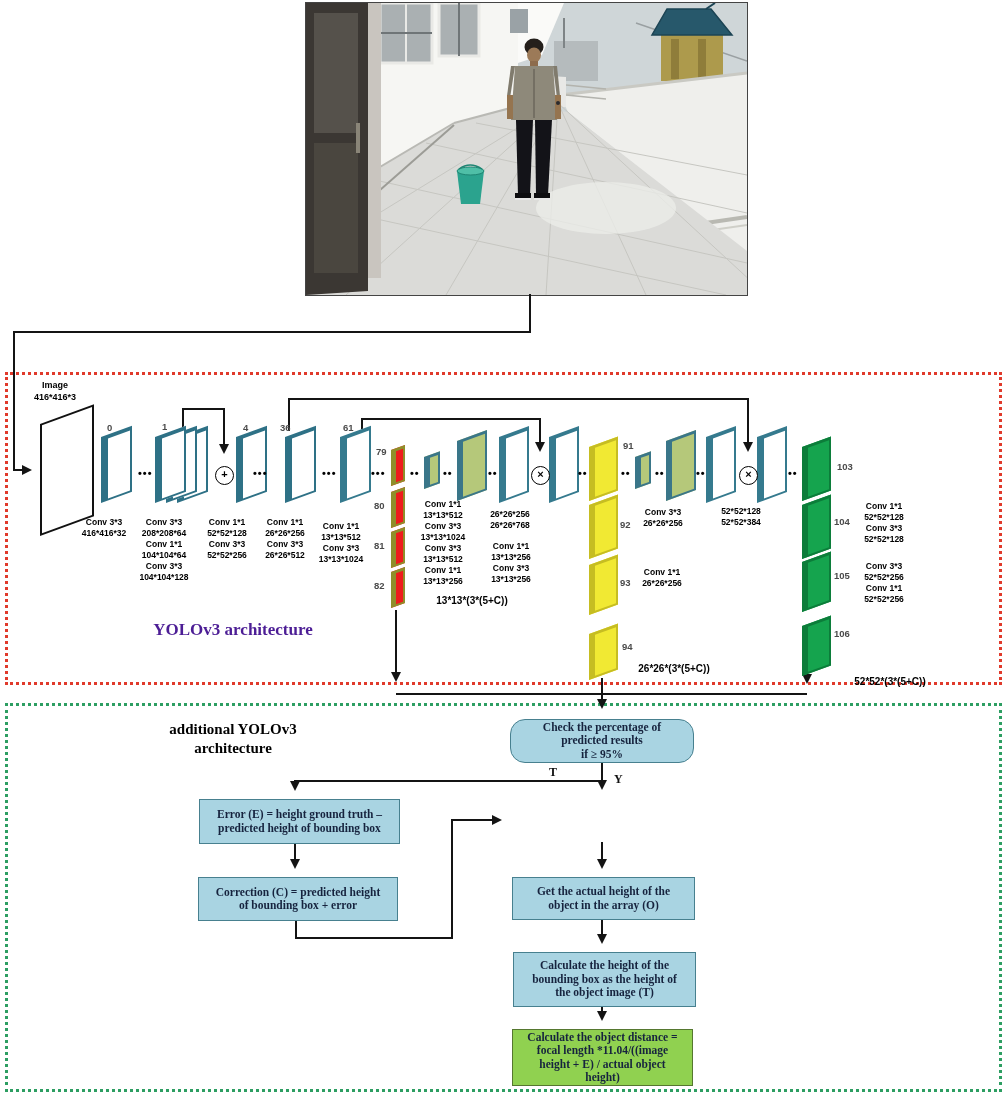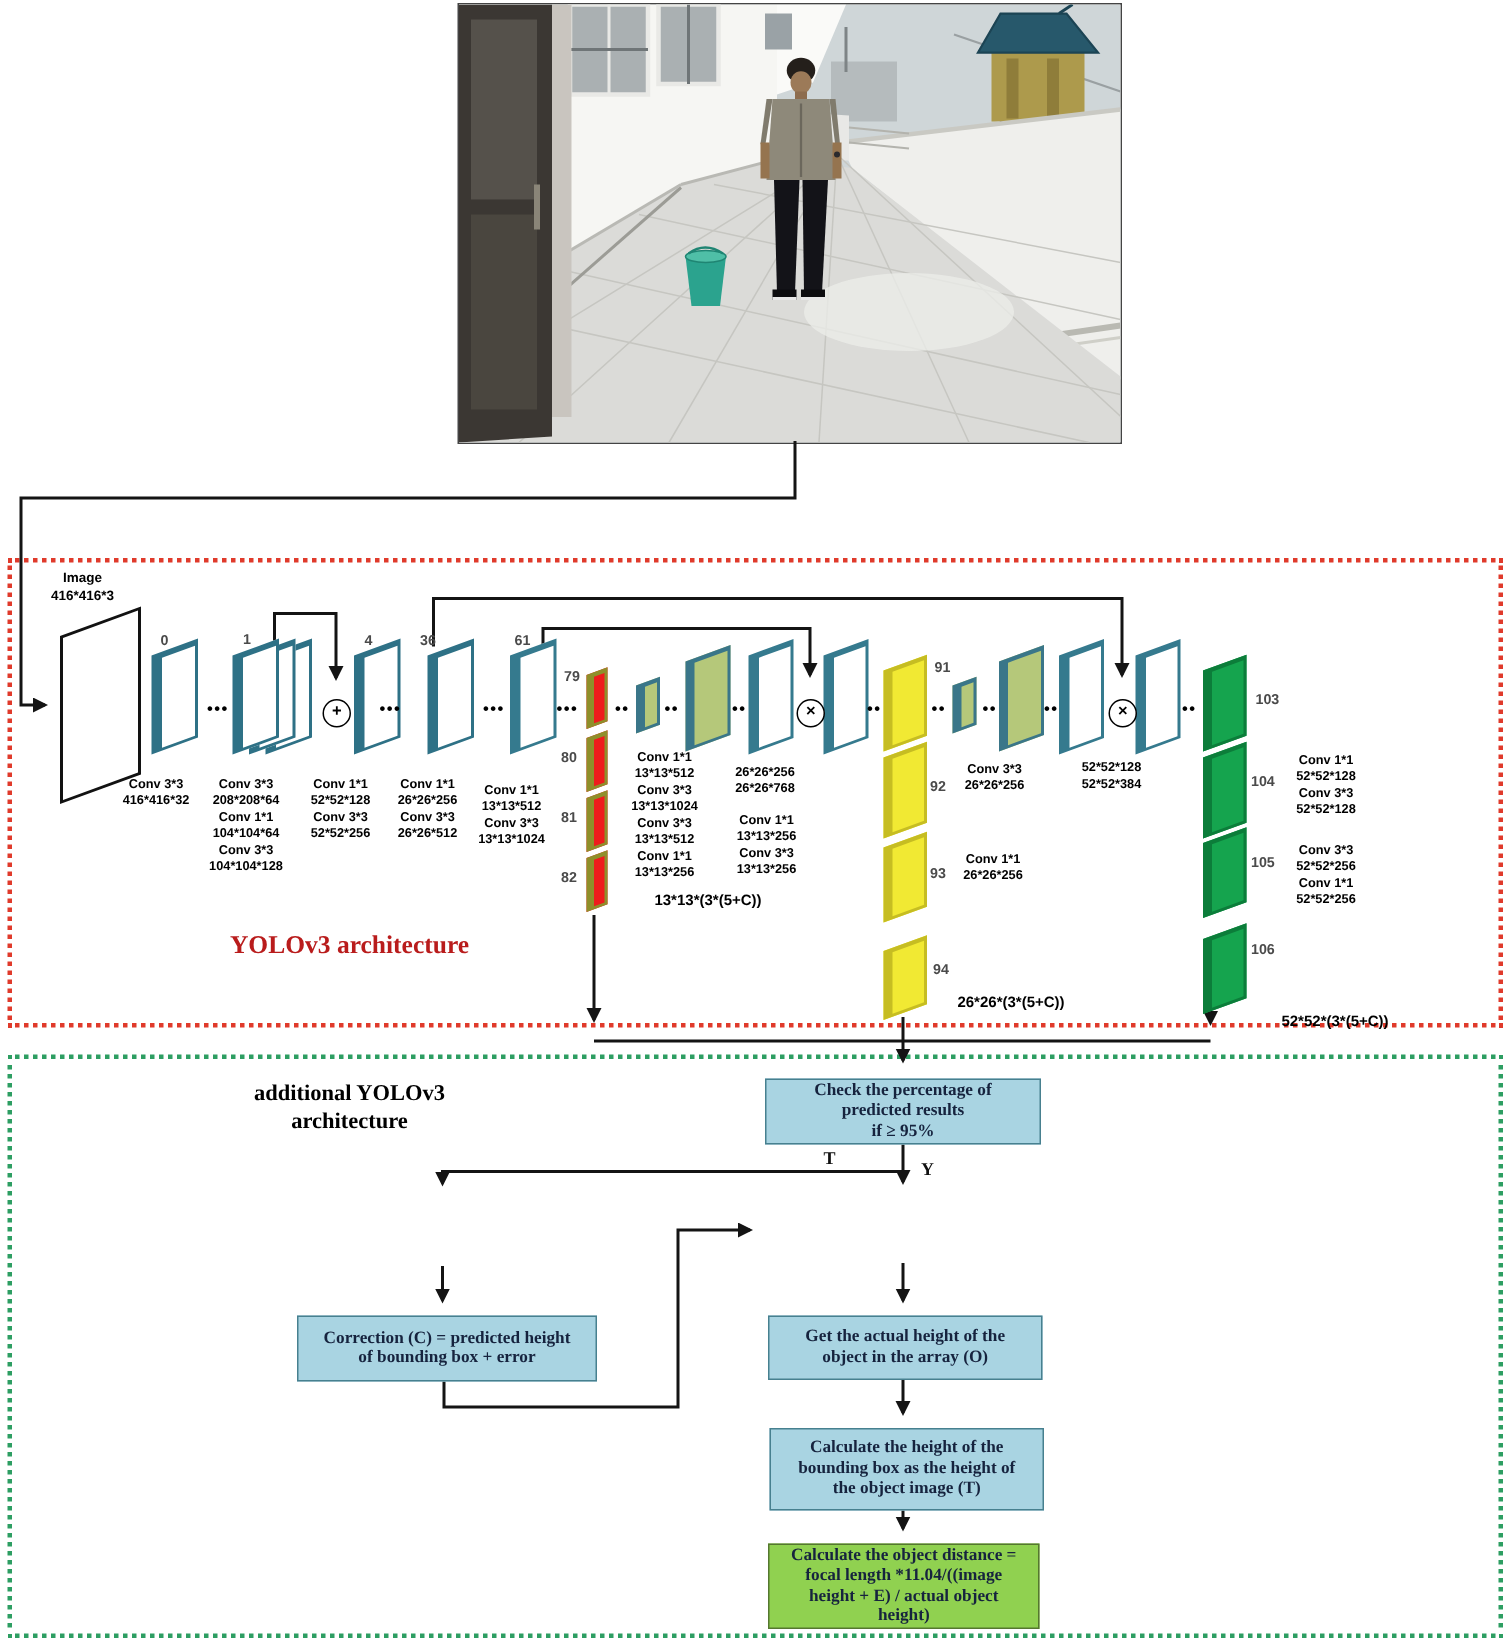--- a/index.html
+++ b/index.html
@@ -23,31 +23,31 @@
   .v-input{background:#fff;border:2px solid #121212;}
   .lnum{position:absolute;font:bold 9.5px "Liberation Sans",sans-serif;color:#4a4a4a;z-index:11;}
   .convlbl{position:absolute;width:110px;text-align:center;font:bold 8.5px/11px "Liberation Sans",sans-serif;
            color:#000;white-space:pre-line;z-index:11;}
   .dots{position:absolute;font:bold 11px "Liberation Sans",sans-serif;color:#000;letter-spacing:1px;z-index:11;}
   .opcircle{position:absolute;width:17px;height:17px;border:1.5px solid #000;border-radius:50%;
             background:#fff;text-align:center;font:bold 11px/15px "Liberation Sans",sans-serif;z-index:12;}
   .scale-out{position:absolute;font:bold 10px "Liberation Sans",sans-serif;color:#000;
              width:140px;text-align:center;z-index:11;}
   #arch-title{position:absolute;left:143px;top:620px;width:180px;text-align:center;
-              font:bold 17px "Liberation Serif",serif;color:#b91c1c;}
+              font:bold 17px "Liberation Serif",serif;color:#4c1d95;}
   #input-label{position:absolute;left:10px;top:379px;width:90px;text-align:center;
                font:bold 9px/12px "Liberation Sans",sans-serif;white-space:pre-line;}
   
   #flow-title{position:absolute;left:143px;top:720px;width:180px;text-align:center;
               font:bold 15px/19px "Liberation Serif",serif;color:#000;white-space:pre-line;}
   .fb{position:absolute;box-sizing:border-box;display:flex;align-items:center;justify-content:center;
       text-align:center;font:bold 11.5px/13.5px "Liberation Serif",serif;color:#16233e;
       border:1.5px solid #47808f;background:#a9d4e2;white-space:pre-line;padding:2px;z-index:10;}
   .fb-green{background:#90d150;border-color:#55772f;}
-  .fb-check{left:510px;top:719px;width:184px;height:44px;}
+  .fb-check{left:510px;top:719px;width:184px;height:44px;border-radius:15px;}
   .fb-select{left:512px;top:798px;width:183px;height:44px;}
   .fb-error{left:199px;top:799px;width:201px;height:45px;}
   .fb-corr{left:198px;top:877px;width:200px;height:44px;font-family:Liberation Serif, serif;}
   .fb-get{left:512px;top:877px;width:183px;height:43px;}
   .fb-calch{left:513px;top:952px;width:183px;height:55px;}
   .fb-calcd{left:512px;top:1029px;width:181px;height:57px;}
   .branch-lbl{position:absolute;font:bold 12px "Liberation Serif",serif;color:#111;z-index:11;}
   
   #wires{position:absolute;left:0;top:0;z-index:8;pointer-events:none;}
 </style>
@@ -292,20 +292,22 @@
       <div class="opcircle" style="left: 739px; top: 466px;">×</div>
     </div>
 
   <div id="flow-title">additional YOLOv3
 architecture</div>
   <span class="branch-lbl" style="left:549px;top:765px;">T</span>
   <span class="branch-lbl" style="left:614px;top:772px;">Y</span>
   <div class="fb fb-check">Check the percentage of
 predicted results
 if ≥  95%</div>
+  <div class="fb fb-error">Error (E) = height ground truth –
+predicted height of bounding box</div>
   <div class="fb fb-corr">Correction (C) = predicted height
 of bounding box + error</div>
   <div class="fb fb-get">Get the actual height of the
 object in the array (O)</div>
   <div class="fb fb-calch">Calculate the height of the
 bounding box as the height of
 the object image (T)</div>
   <div class="fb fb-calcd fb-green">Calculate the object distance =
 focal length *11.04/((image
 height + E) / actual object

